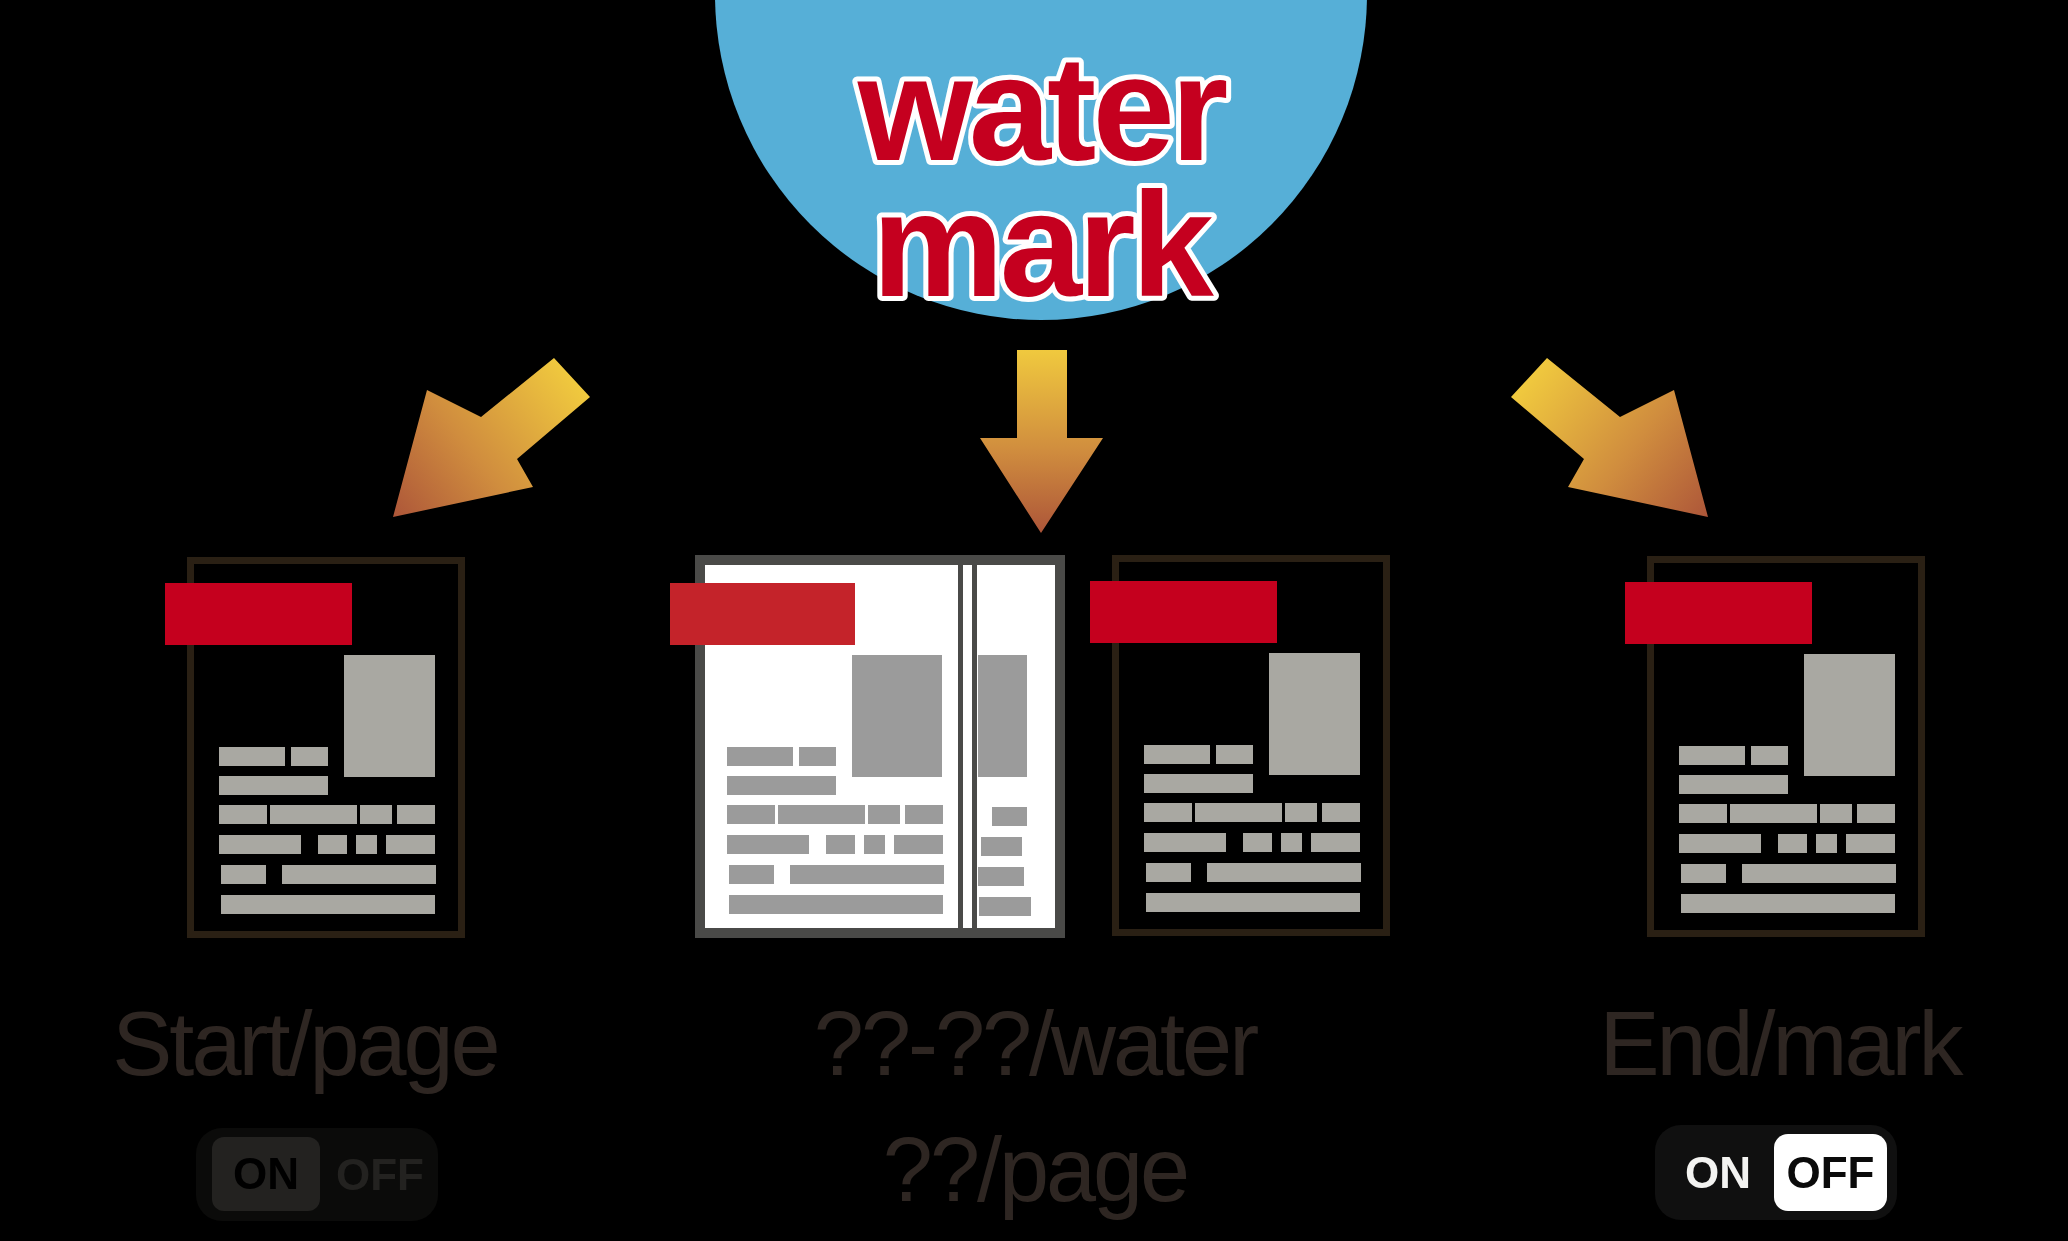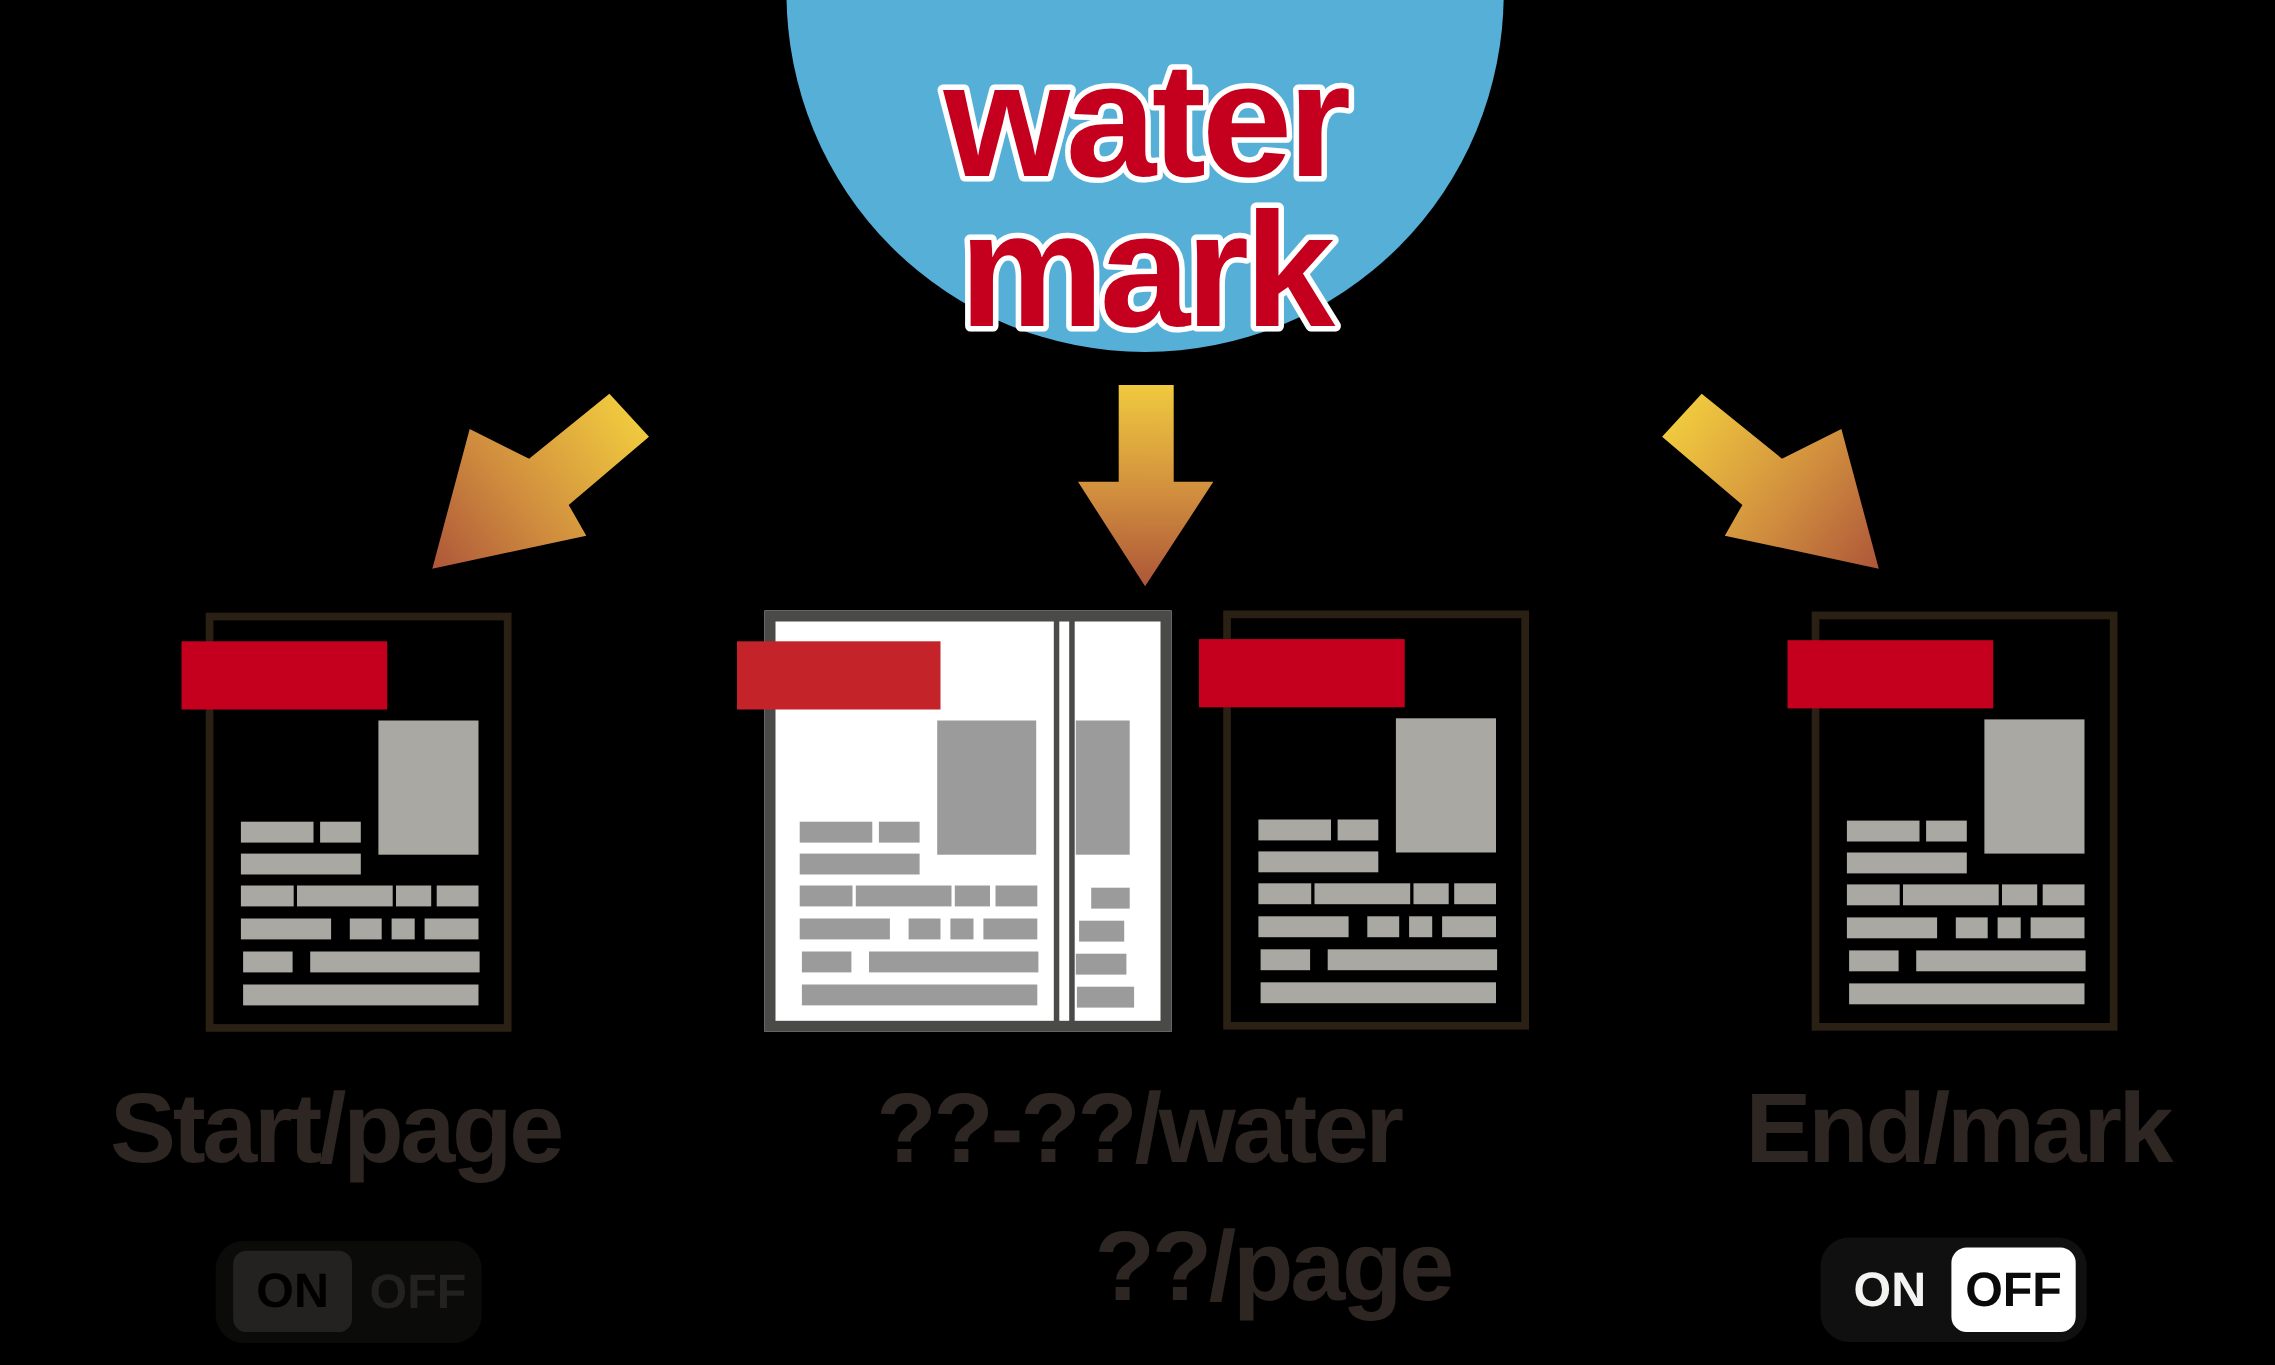--- a/index.html
+++ b/index.html
@@ -13,22 +13,22 @@
   .page-border{position:absolute;inset:0;border:7px solid #2a2014;z-index:1;}
   .spread{background:#ffffff;}
   .spread-border{position:absolute;inset:0;border:10px solid #4a4a48;z-index:2;}
   .fold{position:absolute;background:#4a4a48;z-index:2;}
   .gray-d{position:absolute;background:#a9a8a2;z-index:2;}
   .gray-w{position:absolute;background:#9b9b9b;z-index:1;}
   .red-bar{position:absolute;background:#c5001e;z-index:3;}
   .red-bar-w{position:absolute;background:#c4232a;z-index:3;}
 
   
-  .label{position:absolute;font-weight:bold;font-size:90px;letter-spacing:-3px;
-         color:#2e2622;text-align:center;white-space:nowrap;}
+  .label{position:absolute;font-weight:normal;font-size:90px;letter-spacing:-3px;
+         color:#2e2622;text-align:center;white-space:nowrap;margin-top:18px;}
 
   
   .toggle{position:absolute;border-radius:26px;}
   .t-dim{background:#0b0b0a;}
   .t-dark{background:#101010;}
   .seg{position:absolute;display:flex;align-items:center;justify-content:center;
        font-weight:bold;font-size:44px;letter-spacing:0px;}
   .onbox-dim{left:16px;top:9px;width:108px;height:74px;border-radius:12px;
              background:#232220;color:#000000;}
   .off-dim{right:14px;top:0;height:100%;color:#232220;}
@@ -151,21 +151,21 @@
       <div class="gray-d" style="left: 131px; top: 278px; width: 29px; height: 19px;"></div>
       <div class="gray-d" style="left: 169px; top: 278px; width: 21px; height: 19px;"></div>
       <div class="gray-d" style="left: 199px; top: 278px; width: 49px; height: 19px;"></div>
       <div class="gray-d" style="left: 34px; top: 308px; width: 45px; height: 19px;"></div>
       <div class="gray-d" style="left: 95px; top: 308px; width: 154px; height: 19px;"></div>
       <div class="gray-d" style="left: 34px; top: 338px; width: 214px; height: 19px;"></div>
     </div>
 
   <div class="label" style="left:65px;top:975px;width:480px;">Start/page</div>
   <div class="label" style="left:735px;top:975px;width:600px;">??-??/water</div>
-  <div class="label" style="left:719px;top:1101px;width:600px;text-align:right;">??/page</div>
+  <div class="label" style="left:735px;top:1101px;width:600px;">??/page</div>
   <div class="label" style="left:1540px;top:975px;width:480px;">End/mark</div>
 
   <div class="toggle t-dim" style="left:196px;top:1128px;width:242px;height:93px;">
     <div class="seg onbox-dim">ON</div>
     <div class="seg off-dim">OFF</div>
   </div>
 
   <div class="toggle t-dark" style="left:1655px;top:1125px;width:242px;height:95px;">
     <div class="seg on-plain">ON</div>
     <div class="seg offbox">OFF</div>

